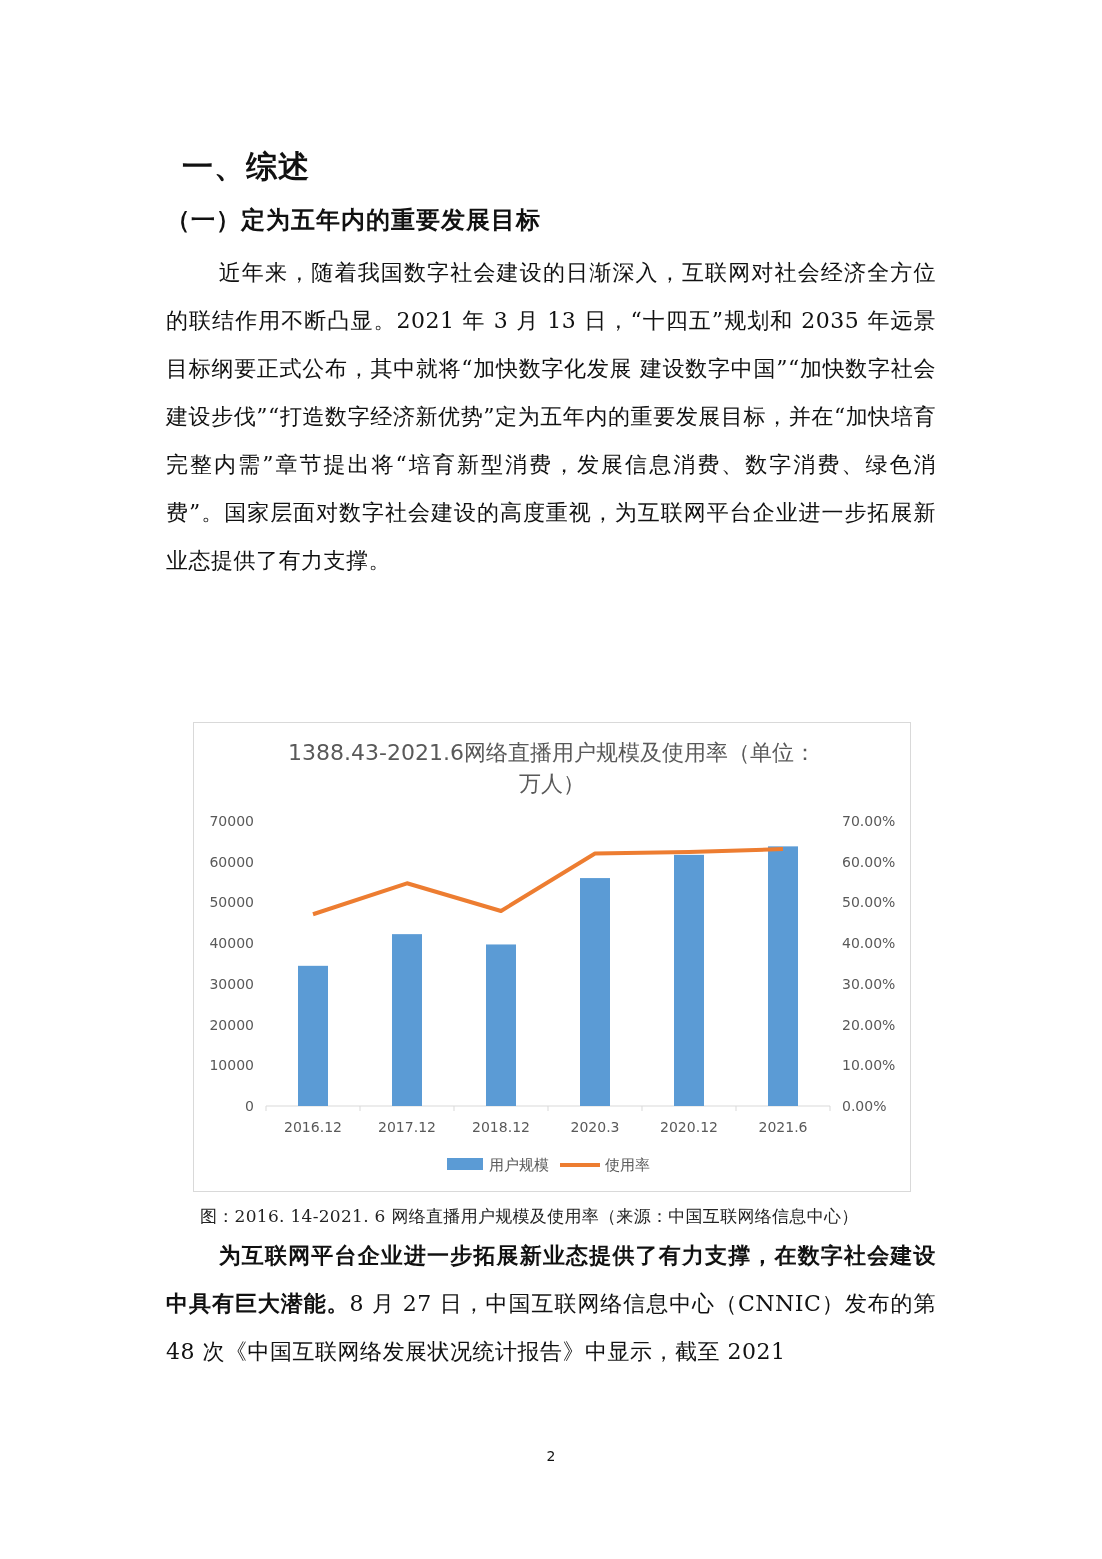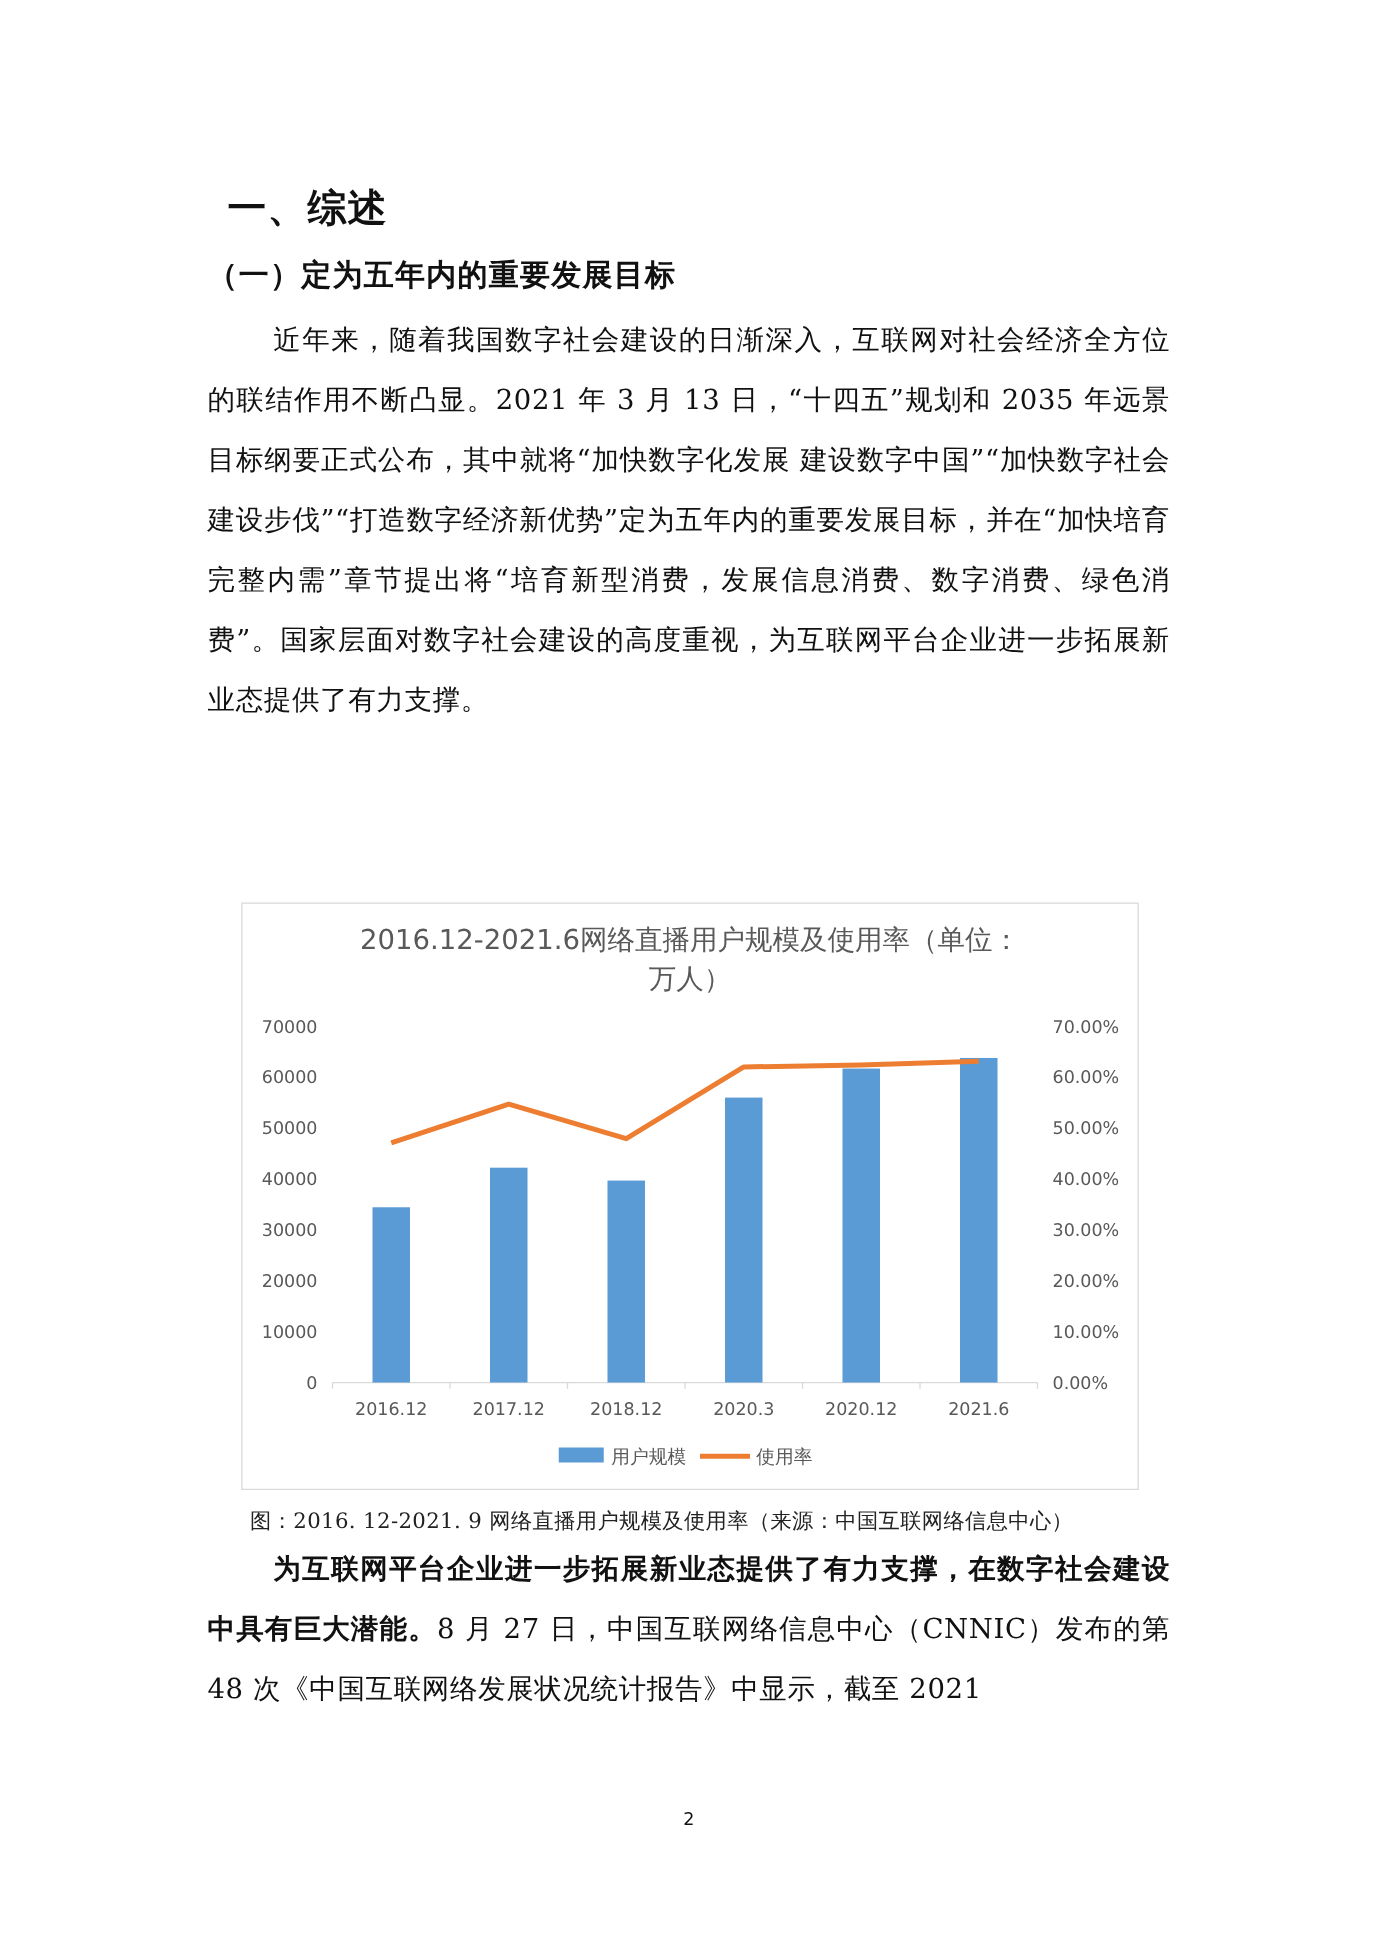--- a/index.html
+++ b/index.html
@@ -28,21 +28,21 @@
 </head>
 <body>
 
 <div class="h1">一、综述</div>
 <div class="h2">（一）定为五年内的重要发展目标</div>
 
 <div class="para p1"><span class="indent"></span><span>近年来，随着我国数字社会建设的日渐深入，互联网对社会经济全方位的联结作用不断凸显。2021 年 3 月 13 日，“十四五”规划和 2035 年远景目标纲要正式公布，其中就将“加快数字化发展 建设数字中国”“加快数字社会建设步伐”“打造数字经济新优势”定为五年内的重要发展目标，并在“加快培育完整内需”章节提出将“培育新型消费，发展信息消费、数字消费、绿色消费”。国家层面对数字社会建设的高度重视，为互联网平台企业进一步拓展新业态提供了有力支撑。</span></div>
 
 <div class="chart-box">
   <div class="chart-title">
-    <div>2016.12-2021.6网络直播用户规模及使用率（单位：</div>
+    <div>1388.43-2021.6网络直播用户规模及使用率（单位：</div>
     <div>万人）</div>
   </div>
   <svg id="chart-svg" width="716" height="468" style="position:absolute;left:0;top:0;">
       <text x="60" y="388" text-anchor="end" font-size="14" fill="#595959">0</text>
       <text x="60" y="347.2857142857143" text-anchor="end" font-size="14" fill="#595959">10000</text>
       <text x="60" y="306.57142857142856" text-anchor="end" font-size="14" fill="#595959">20000</text>
       <text x="60" y="265.8571428571429" text-anchor="end" font-size="14" fill="#595959">30000</text>
       <text x="60" y="225.14285714285714" text-anchor="end" font-size="14" fill="#595959">40000</text>
       <text x="60" y="184.42857142857142" text-anchor="end" font-size="14" fill="#595959">50000</text>
       <text x="60" y="143.71428571428572" text-anchor="end" font-size="14" fill="#595959">60000</text>
@@ -76,17 +76,17 @@
       <rect x="574" y="123.36907142857143" width="30" height="259.63092857142857" fill="#5B9BD5"></rect>
       <text x="589" y="409" text-anchor="middle" font-size="14" fill="#595959">2021.6</text>
       <polyline points="119,191.2357142857143 213,160.29285714285712 307,187.97857142857143 401,130.57142857142858 495,128.94285714285712 589,126.0928571428571" fill="none" stroke="#ED7D31" stroke-width="4" stroke-linejoin="round"></polyline>
       <rect x="253" y="435" width="36" height="12" fill="#5B9BD5"></rect>
       <text x="295" y="447" font-size="15" fill="#595959">用户规模</text>
       <line x1="366" y1="442" x2="406" y2="442" stroke="#ED7D31" stroke-width="4"></line>
       <text x="411" y="447" font-size="15" fill="#595959">使用率</text>
     </svg>
 </div>
 
-<div class="caption">图：2016. 12-2021. 9 网络直播用户规模及使用率（来源：中国互联网络信息中心）</div>
+<div class="caption">图：2016. 14-2021. 6 网络直播用户规模及使用率（来源：中国互联网络信息中心）</div>
 
 <div class="para p2"><span class="indent"></span><span class="bold">为互联网平台企业进一步拓展新业态提供了有力支撑，在数字社会建设中具有巨大潜能。</span><span>8 月 27 日，中国互联网络信息中心（CNNIC）发布的第 48 次《中国互联网络发展状况统计报告》中显示，截至 2021</span></div>
 
 <div class="page-num">2</div>
 
 </body></html>

